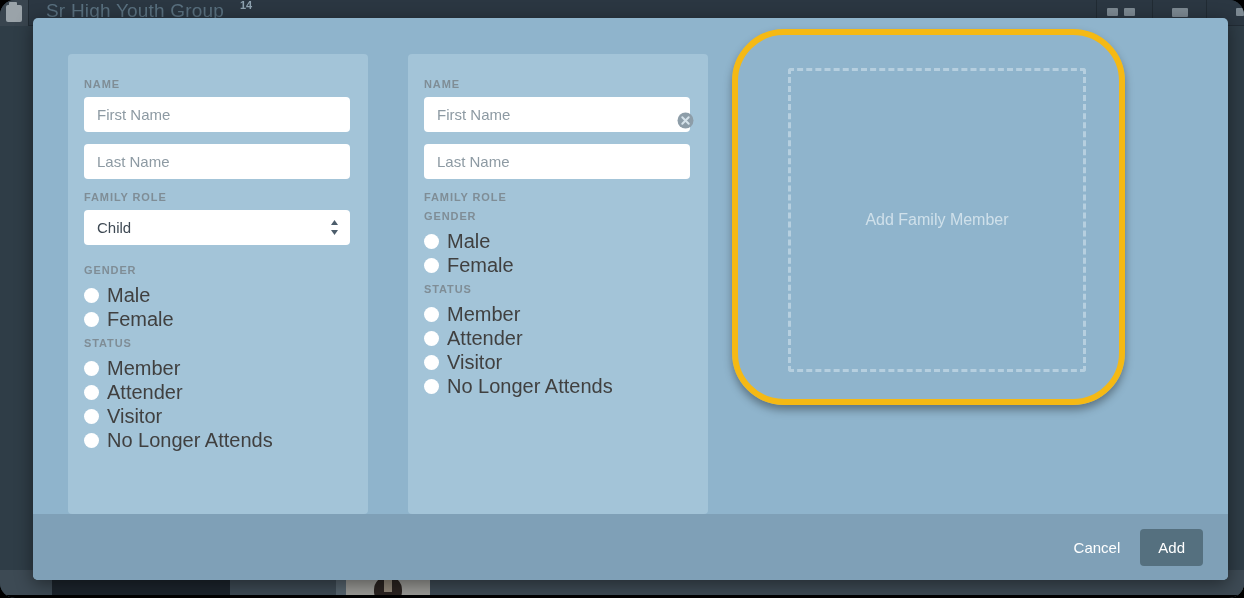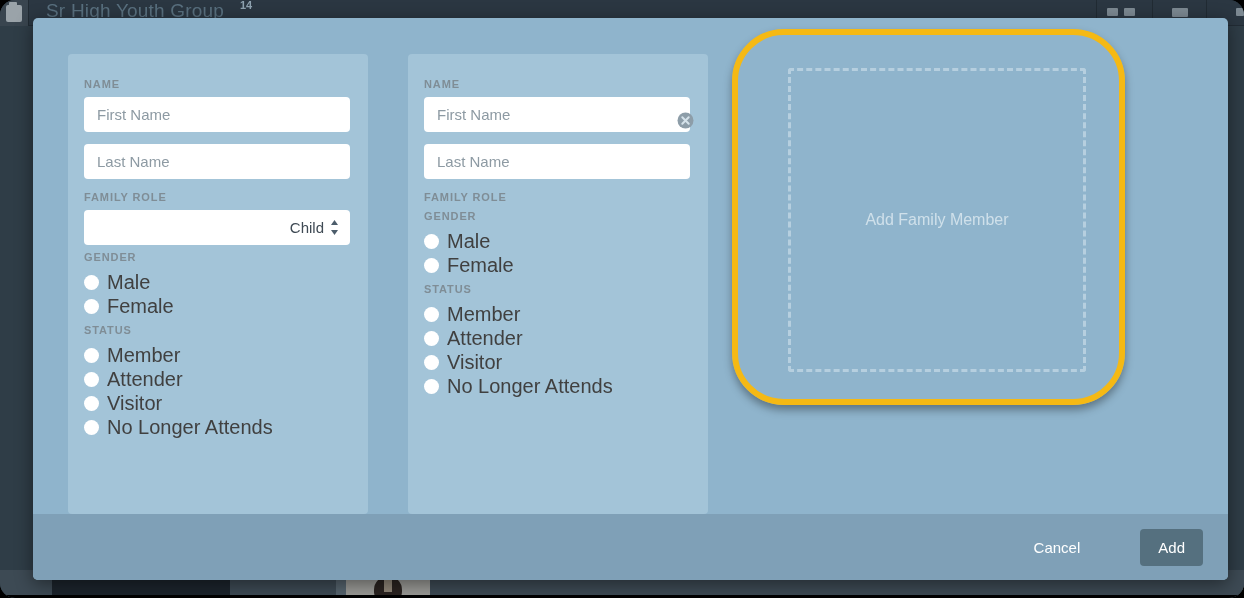--- a/index.html
+++ b/index.html
@@ -117,21 +117,21 @@
   .text-input {
     display: block; width: 266px; height: 35px;
     background: #fff; border: none; border-radius: 4px;
     padding: 12px 13px; font-size: 15px; color: #4a5761;
     font-family: "Liberation Sans", sans-serif;
     margin-bottom: 12px;
     outline: none;
   }
   .text-input::placeholder { color: #8d9aa3; }
 
-  .select-wrap { position: relative; width: 266px; height: 35px; margin-bottom: 6px; text-align: right; }
+  .select-wrap { position: relative; width: 266px; height: 35px; margin-bottom: 19px; }
   .select-box {
     width: 266px; height: 35px; background: #fff; border: none;
     border-radius: 4px; padding: 0 26px 0 13px; font-size: 15px;
     color: #3f4a54; font-family: "Liberation Sans", sans-serif;
     line-height: 35px; cursor: pointer;
     white-space: nowrap; overflow: hidden;
   }
   .select-arrows {
     position: absolute; right: 11px; top: 9px; width: 9px; height: 17px;
     pointer-events: none;
@@ -180,21 +180,21 @@
     padding-right: 25px; gap: 6px;
   }
   .btn-cancel {
     background: none; border: none; color: #fff; font-size: 15px;
     font-family: "Liberation Sans", sans-serif;
     padding: 9px 14px; cursor: pointer; border-radius: 4px;
   }
   .btn-add {
     background: #55707f; border: none; color: #fff; font-size: 15px;
     font-family: "Liberation Sans", sans-serif;
-    padding: 10px 18px; cursor: pointer; border-radius: 4px; margin-left: 40px;
+    padding: 10px 18px; cursor: pointer; border-radius: 4px;
   }
 </style>
 </head>
 <body>
 
 <div id="screen">
 
   <div class="bg-topbar">
     <div class="bg-appicon">
         <div class="glyph"></div>

